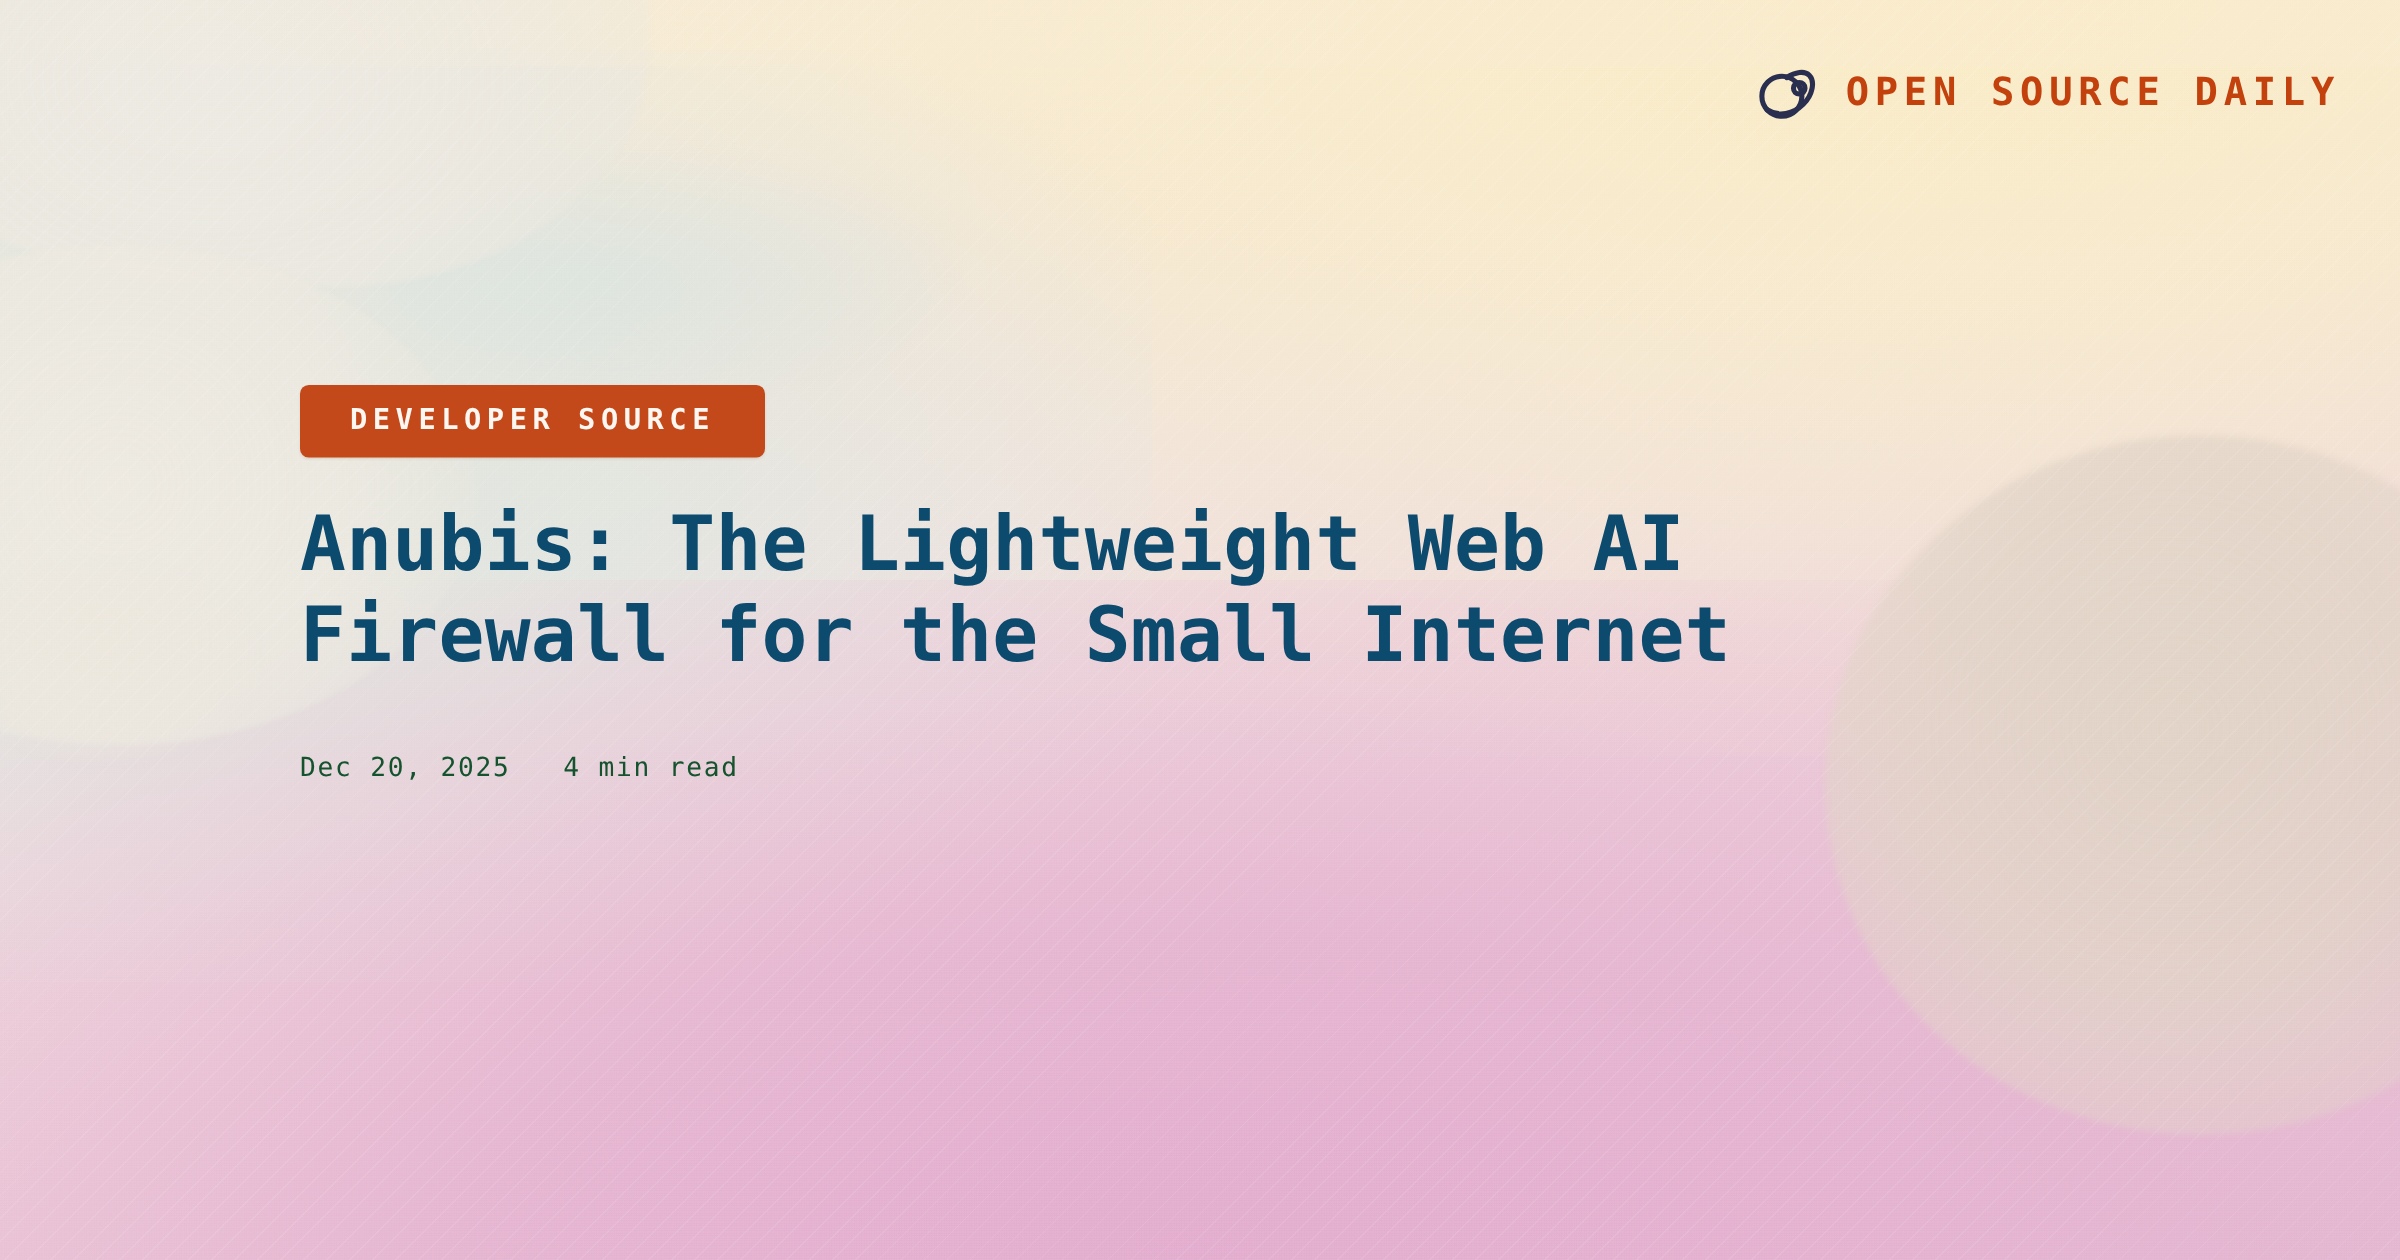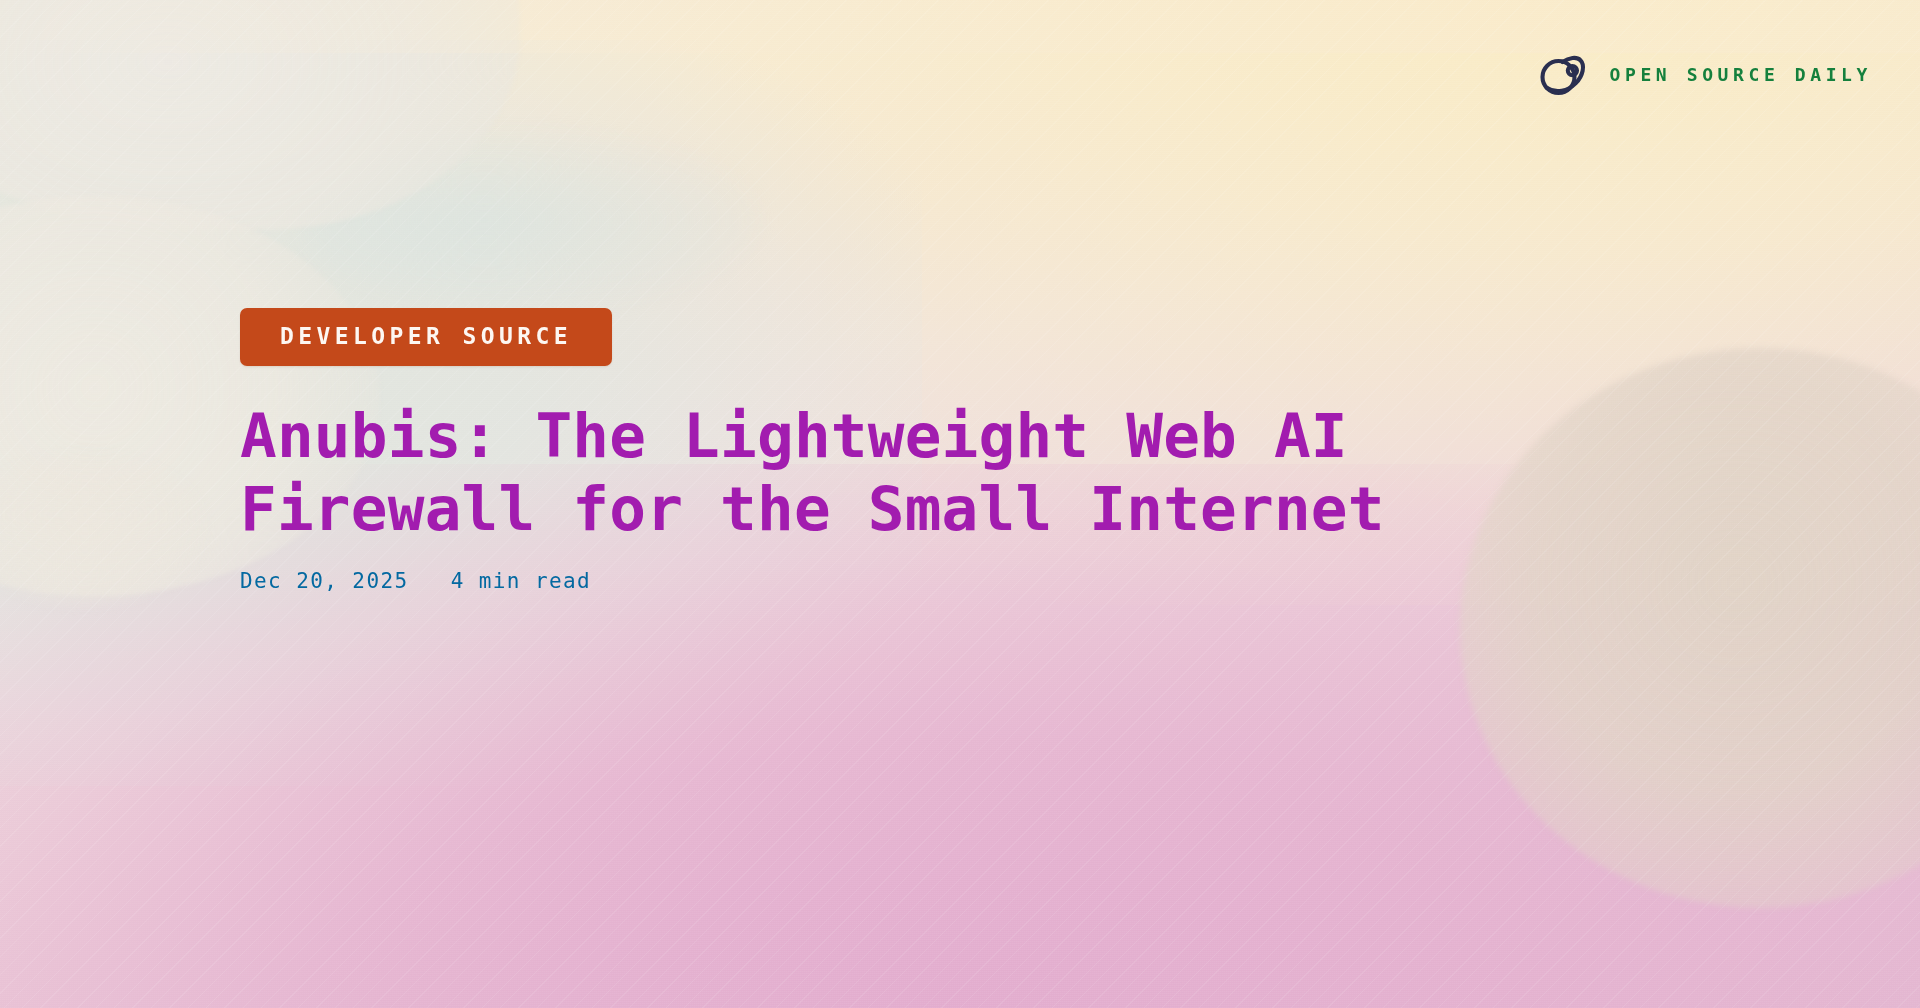--- a/index.html
+++ b/index.html
@@ -171,24 +171,24 @@
   
   .site-header{
     position:absolute;
     top:46px; right:48px;
     display:flex; align-items:center; gap:20px;
     z-index:6;
   }
   .logo-mark{ width:56px; height:56px; display:block; flex:0 0 auto; }
   .brand-name{
     font-family:"DejaVu Sans Mono", monospace;
-    font-size:18px;
+    font-size:31px;
     font-weight:700;
     letter-spacing:4.6px;
-    color:#15803d;
+    color:#c2410c;
     white-space:nowrap;
   }
 
   
   .hero{
     position:absolute;
     left:240px; top:308px;
     z-index:6;
   }
 
@@ -206,31 +206,31 @@
     box-shadow:0 1px 2px rgba(120,60,20,0.12);
   }
 
   .hero-title{
     margin-top:34px;
     font-family:"DejaVu Sans Mono", monospace;
     font-size:61px;
     font-weight:700;
     line-height:1.19;
     letter-spacing:0.2px;
-    color:#a21caf;
+    color:#0c4a6e;
     white-space:pre-line;
   }
 
   .hero-meta{
-    margin-top:24px;
+    margin-top:57px;
     font-family:"DejaVu Sans Mono", monospace;
     font-size:21px;
     font-weight:400;
     letter-spacing:1.4px;
-    color:#0369a1;
+    color:#14532d;
     white-space:pre;
   }
 </style>
 </head>
 <body>
 
 <div class="stage">
 
   <div class="bg-base"></div>
   <div class="bg-cream"></div>

